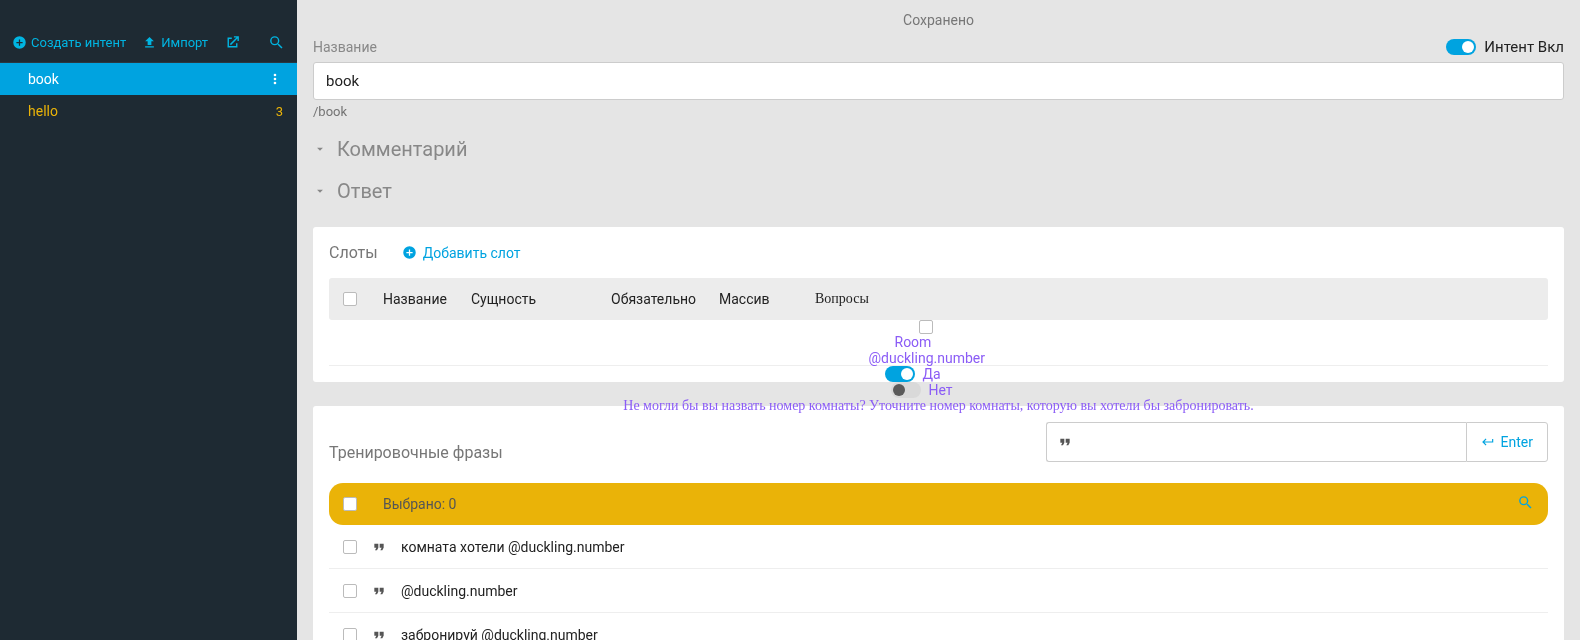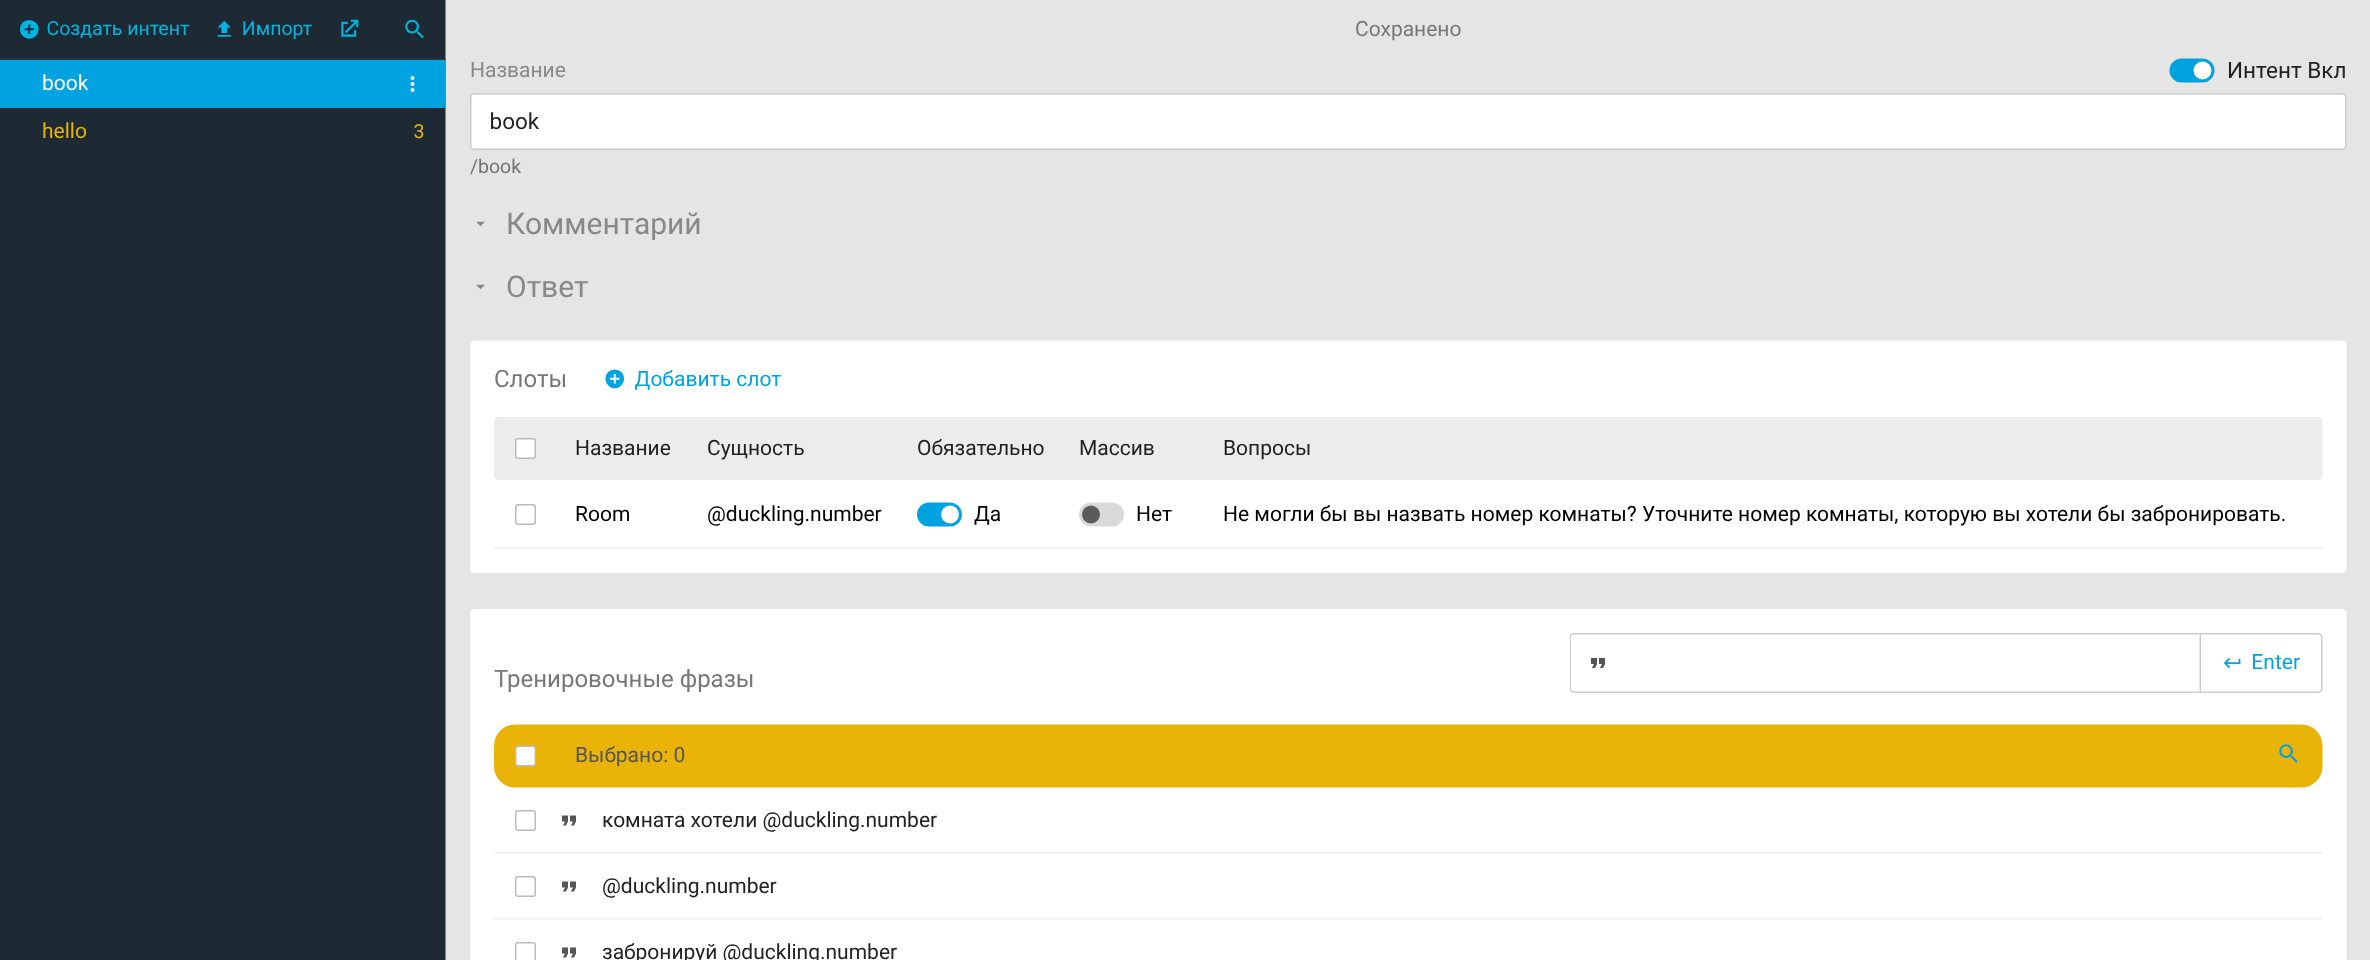--- a/index.html
+++ b/index.html
@@ -1,20 +1,20 @@
 <!DOCTYPE html>
 <html><head>
 <meta charset="utf-8">
 <style>
   * { box-sizing: border-box; margin: 0; padding: 0; font-family: -apple-system, "Segoe UI", Roboto, Arial, sans-serif; }
   body { width: 1580px; height: 640px; display: flex; background: #e5e5e5; overflow: hidden; }
   
   
   .sidebar { width: 297px; background: #1e2a33; flex-shrink: 0; display: flex; flex-direction: column; }
-  .sidebar-toolbar { display: flex; align-items: center; height: 40px; padding: 0 6px; border-bottom: 1px solid #2a3740; gap: 4px; }
+  .sidebar-toolbar { display: flex; align-items: center; height: 40px; padding: 0 6px; border-bottom: 1px solid #2a3740; gap: 4px; margin-top: 23px; }
   .toolbar-btn { display: inline-flex; align-items: center; gap: 4px; background: none; border: none; color: #00b5e2; font-size: 13px; cursor: pointer; padding: 5px 6px; }
   .toolbar-btn svg { width: 15px; height: 15px; fill: #00b5e2; }
   .toolbar-icon-btn { background: none; border: none; color: #00b5e2; cursor: pointer; padding: 5px 6px; display: inline-flex; }
   .toolbar-icon-btn svg { width: 17px; height: 17px; fill: #00b5e2; }
   .toolbar-spacer { flex: 1; }
   
   .intent-list { padding-top: 0; }
   .intent-item { display: flex; align-items: center; height: 32px; padding: 0 14px 0 28px; color: #eab308; font-size: 14px; cursor: pointer; }
   .intent-item.active { background: #00a3e0; color: #fff; }
   .intent-item .badge { margin-left: auto; font-size: 13px; }
@@ -42,27 +42,27 @@
   .collapser { display: flex; align-items: center; gap: 10px; color: #888; font-size: 20px; margin-top: 18px; cursor: pointer; }
   .collapser svg { width: 14px; height: 14px; fill: #888; }
   
   .panel { background: #fff; border-radius: 3px; margin-top: 24px; padding: 16px; }
   .panel-header { display: flex; align-items: center; gap: 24px; }
   .panel-title { font-size: 16px; color: #777; font-weight: 400; }
   .add-btn { display: inline-flex; align-items: center; gap: 6px; background: none; border: none; color: #00a3e0; font-size: 14px; cursor: pointer; }
   .add-btn svg { width: 15px; height: 15px; fill: #00a3e0; }
   
   .slots-head { display: flex; align-items: center; background: #ececec; border-radius: 3px; padding: 0 14px; height: 42px; margin-top: 16px; font-size: 14px; color: #222; }
-  .slots-row { display: flex; align-items: center; padding: 0 14px; height: 46px; font-size: 14px; color: #000000; border-bottom: 1px solid #eee; }
+  .slots-row { display: flex; align-items: center; padding: 0 14px; height: 46px; font-size: 14px; color: #8b5cf6; border-bottom: 1px solid #eee; flex-direction: column; }
   .col-check { width: 40px; display:flex; align-items:center; }
   .col-name { width: 88px; }
   .col-entity { width: 140px; }
   .col-req { width: 108px; display:flex; align-items:center; gap:8px; }
   .col-arr { width: 96px; display:flex; align-items:center; gap:8px; }
-  .col-q { flex: 1; }
+  .col-q { flex: 1; font-family: Liberation Serif, serif; }
   .chk { width: 14px; height: 14px; border: 1px solid #bbb; border-radius: 2px; background:#fff; cursor:pointer; display:inline-block; }
   
   .phrases-header { display: flex; align-items: flex-end; gap: 16px; }
   .phrase-input-wrap { margin-left: auto; display: flex; }
   .phrase-input { width: 420px; height: 40px; border: 1px solid #ccc; border-right: none; border-radius: 3px 0 0 3px; padding: 0 10px; font-size: 14px; background:#fff; display:flex; align-items:center; }
   .phrase-input svg { width:16px; height:16px; fill:#555; }
   .enter-btn { height: 40px; border: 1px solid #ccc; border-radius: 0 3px 3px 0; background: #fff; color: #00a3e0; font-size: 14px; padding: 0 14px; display:inline-flex; align-items:center; gap:6px; cursor:pointer; }
   .enter-btn svg { width:14px; height:14px; fill:#00a3e0; }
   
   .phrases-selbar { display:flex; align-items:center; background:#eab308; border-radius:14px; padding:0 14px; height:42px; margin-top:21px; font-size:14px; color:#555; }

